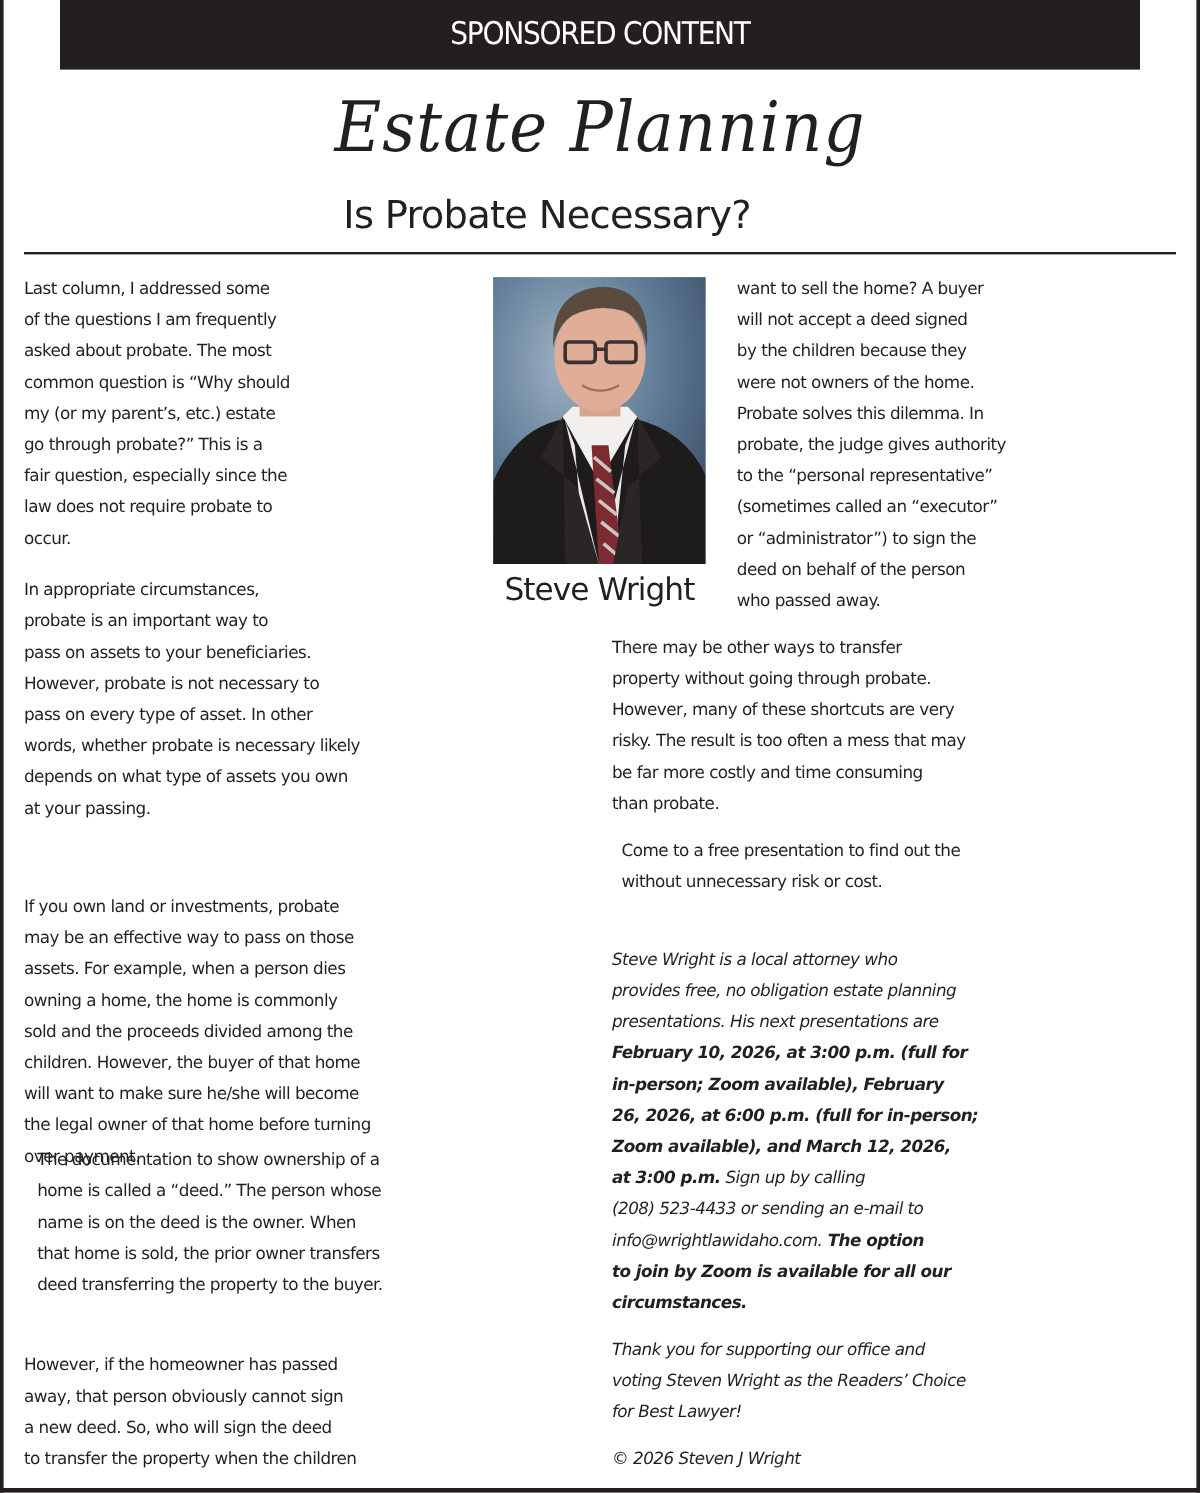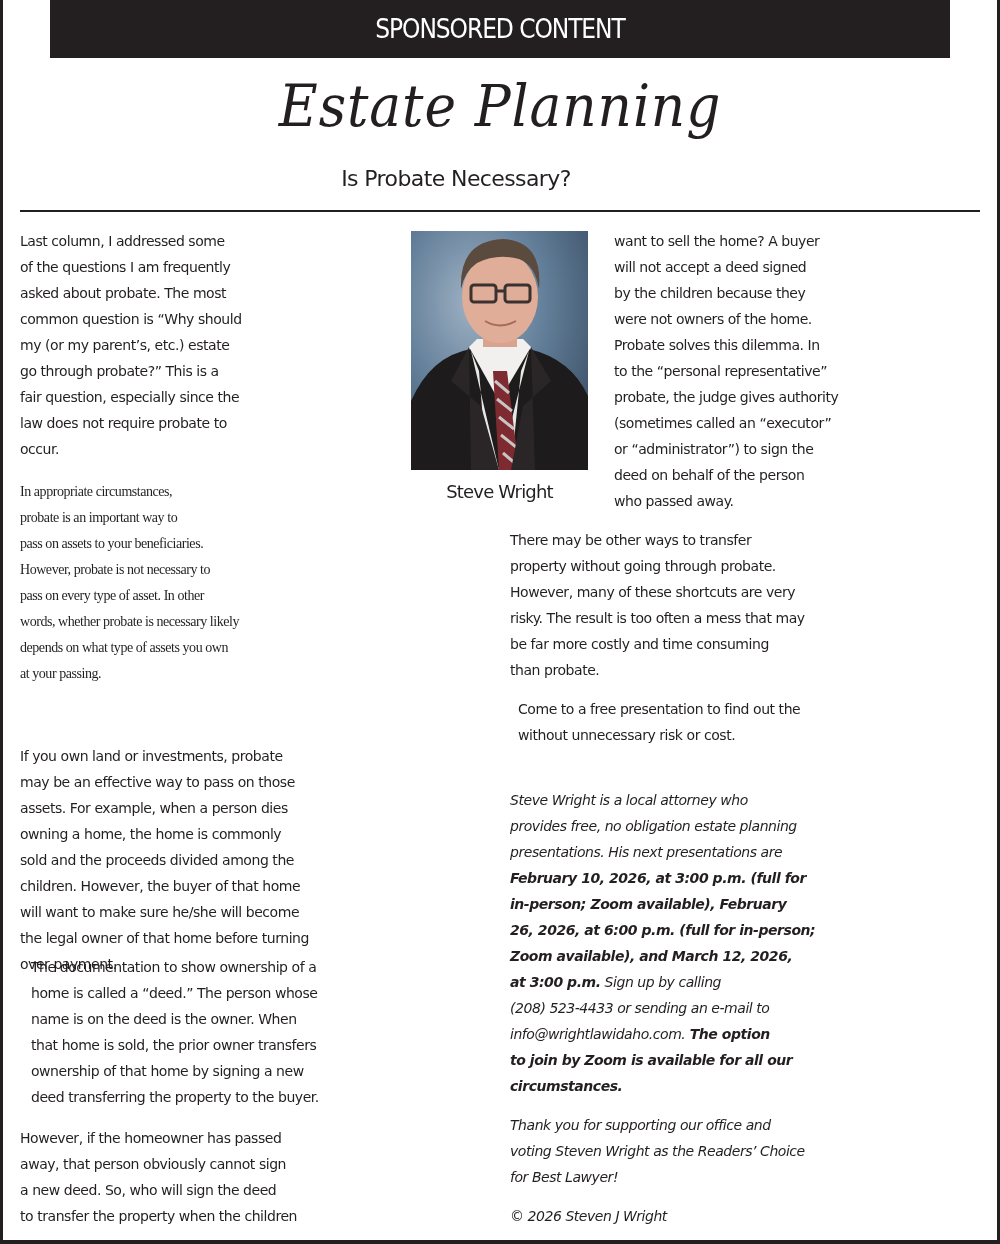--- a/index.html
+++ b/index.html
@@ -16,40 +16,40 @@
     letter-spacing: -1.2px; font-weight: normal; transform: scaleX(0.9);
   }
   .title {
     position: absolute; left: 0; top: 66px; width: 1000px; text-align: center;
     font-family: "DejaVu Serif", serif; font-style: italic; font-size: 58px;
     color: #231f20; letter-spacing: 1px; line-height: 80px;
     transform: scaleX(0.92);
   }
   .subtitle {
     position: absolute; left: 0; top: 162px; width: 912px; text-align: center;
-    font-family: "DejaVu Sans", sans-serif; font-size: 22px; color: #231f20;
+    font-family: "DejaVu Sans", sans-serif; font-size: 32px; color: #231f20;
     line-height: 34px; letter-spacing: -0.6px;
   }
   .divider {
     position: absolute; left: 20px; top: 210px; width: 960px; height: 2px;
     background: #231f20;
   }
   .block { position: absolute; font-family: "DejaVu Sans", sans-serif; color: #231f20;
     font-size: 14px; letter-spacing: -0.45px; }
   .block .ln { display: block; white-space: nowrap; height: 26px; line-height: 26px; }
   .it { font-style: italic; }
   .b { font-weight: bold; }
   .photo {
     position: absolute; left: 411px; top: 231px; width: 177px; height: 239px;
     background: radial-gradient(ellipse at 35% 30%, #8ea3b8 0%, #5f7791 45%, #3e536c 100%);
     overflow: hidden;
   }
   .caption {
     position: absolute; left: 411px; top: 477px; width: 177px; text-align: center;
-    font-family: "DejaVu Sans", sans-serif; font-size: 18px; color: #231f20;
+    font-family: "DejaVu Sans", sans-serif; font-size: 26px; color: #231f20;
     letter-spacing: -0.8px; line-height: 30px;
   }
 </style>
 </head>
 <body>
 
 <div class="frame"></div>
 
 <div class="banner">SPONSORED CONTENT</div>
 
@@ -99,21 +99,21 @@
   <span class="ln">of the questions I am frequently</span>
   <span class="ln">asked about probate. The most</span>
   <span class="ln">common question is “Why should</span>
   <span class="ln">my (or my parent’s, etc.) estate</span>
   <span class="ln">go through probate?” This is a</span>
   <span class="ln">fair question, especially since the</span>
   <span class="ln">law does not require probate to</span>
   <span class="ln">occur.</span>
 </div>
 
-<div class="block" style="left:20px; top:479px;font-family:Liberation Serif, serif;">
+<div class="block" style="left:20px; top:479px;">
   <span class="ln">In appropriate circumstances,</span>
   <span class="ln">probate is an important way to</span>
   <span class="ln">pass on assets to your beneficiaries.</span>
   <span class="ln">However, probate is not necessary to</span>
   <span class="ln">pass on every type of asset. In other</span>
   <span class="ln">words, whether probate is necessary likely</span>
   <span class="ln">depends on what type of assets you own</span>
   <span class="ln">at your passing.</span>
 </div>
 
@@ -127,39 +127,38 @@
   <span class="ln">will want to make sure he/she will become</span>
   <span class="ln">the legal owner of that home before turning</span>
   <span class="ln">over payment.</span>
 </div>
 
 <div class="block" style="left:8px; top:954px;margin-left:23px;">
   <span class="ln">The documentation to show ownership of a</span>
   <span class="ln">home is called a “deed.” The person whose</span>
   <span class="ln">name is on the deed is the owner. When</span>
   <span class="ln">that home is sold, the prior owner transfers</span>
-  <span class="ln">ownership of that home by signing a new</span>
   <span class="ln">deed transferring the property to the buyer.</span>
 </div>
 
 <div class="block" style="left:20px; top:1125px;">
   <span class="ln">However, if the homeowner has passed</span>
   <span class="ln">away, that person obviously cannot sign</span>
   <span class="ln">a new deed. So, who will sign the deed</span>
   <span class="ln">to transfer the property when the children</span>
 </div>
 
 <div class="block" style="left:614px; top:228px;">
   <span class="ln">want to sell the home? A buyer</span>
   <span class="ln">will not accept a deed signed</span>
   <span class="ln">by the children because they</span>
   <span class="ln">were not owners of the home.</span>
   <span class="ln">Probate solves this dilemma. In</span>
+  <span class="ln">probate, the judge gives authority</span>
   <span class="ln">to the “personal representative”</span>
-  <span class="ln">probate, the judge gives authority</span>
   <span class="ln">(sometimes called an “executor”</span>
   <span class="ln">or “administrator”) to sign the</span>
   <span class="ln">deed on behalf of the person</span>
   <span class="ln">who passed away.</span>
 </div>
 
 <div class="block" style="left:510px; top:527px;">
   <span class="ln">There may be other ways to transfer</span>
   <span class="ln">property without going through probate.</span>
   <span class="ln">However, many of these shortcuts are very</span>

